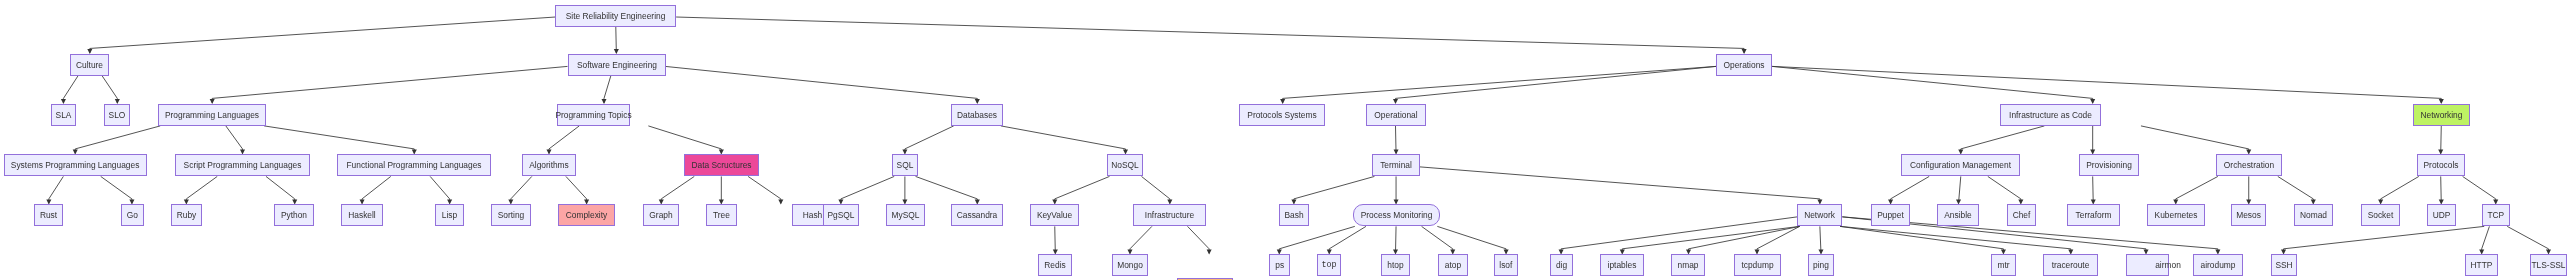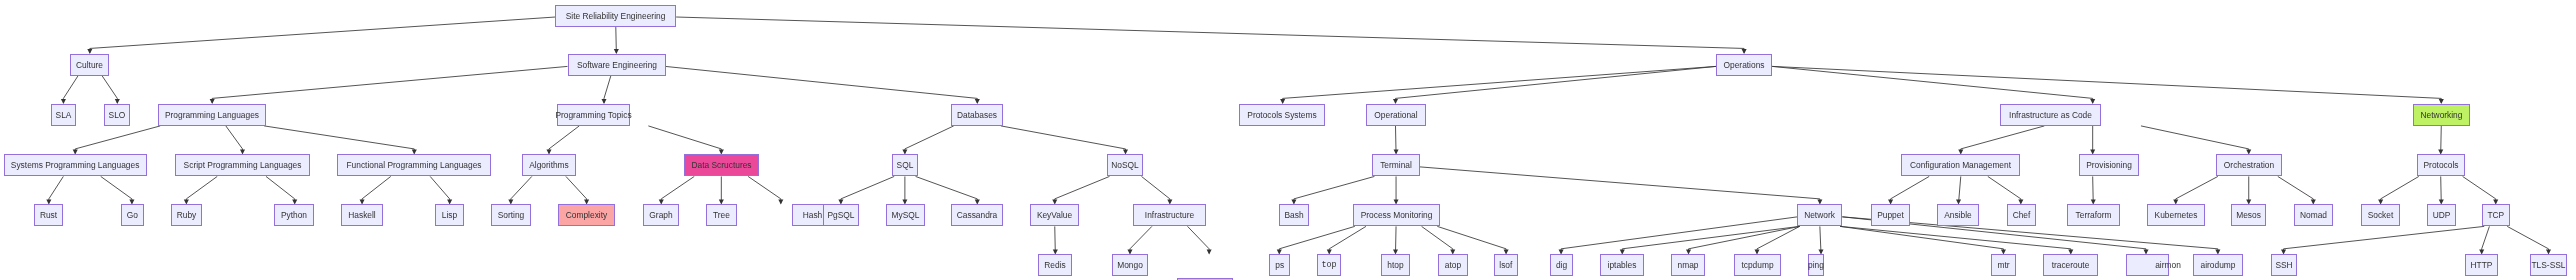--- a/index.html
+++ b/index.html
@@ -222,21 +222,21 @@
     <div class="node" style="left: 558px; top: 204px; width: 57px; background: #fca5a5; border-color: rgb(147, 112, 219); color: rgb(51, 51, 51);">Complexity</div>
     <div class="node" style="left: 643px; top: 204px; width: 36px; background: rgb(236, 236, 255); border-color: rgb(147, 112, 219); color: rgb(51, 51, 51);">Graph</div>
     <div class="node" style="left: 706px; top: 204px; width: 31px; background: rgb(236, 236, 255); border-color: rgb(147, 112, 219); color: rgb(51, 51, 51);">Tree</div>
     <div class="node" style="left: 765px; top: 204px; width: 41px; background: rgb(236, 236, 255); border-color: rgb(147, 112, 219); color: rgb(51, 51, 51); margin-left: 27px;">Hash</div>
     <div class="node" style="left: 823px; top: 204px; width: 36px; background: rgb(236, 236, 255); border-color: rgb(147, 112, 219); color: rgb(51, 51, 51);">PgSQL</div>
     <div class="node" style="left: 886px; top: 204px; width: 39px; background: rgb(236, 236, 255); border-color: rgb(147, 112, 219); color: rgb(51, 51, 51);">MySQL</div>
     <div class="node" style="left: 951px; top: 204px; width: 52px; background: rgb(236, 236, 255); border-color: rgb(147, 112, 219); color: rgb(51, 51, 51);">Cassandra</div>
     <div class="node" style="left: 1030px; top: 204px; width: 49px; background: rgb(236, 236, 255); border-color: rgb(147, 112, 219); color: rgb(51, 51, 51);">KeyValue</div>
     <div class="node" style="left: 1133px; top: 204px; width: 73px; background: rgb(236, 236, 255); border-color: rgb(147, 112, 219); color: rgb(51, 51, 51);">Infrastructure</div>
     <div class="node" style="left: 1279px; top: 204px; width: 30px; background: rgb(236, 236, 255); border-color: rgb(147, 112, 219); color: rgb(51, 51, 51);">Bash</div>
-    <div class="node" style="left: 1353px; top: 204px; width: 87px; background: rgb(236, 236, 255); border-color: rgb(147, 112, 219); color: rgb(51, 51, 51);">Process Monitoring</div>
+    <div class="node" style="left: 1353px; top: 204px; width: 87px; background: rgb(236, 236, 255); border-color: rgb(147, 112, 219); color: rgb(51, 51, 51); border-radius: 10px;">Process Monitoring</div>
     <div class="node" style="left: 1797px; top: 204px; width: 45px; background: rgb(236, 236, 255); border-color: rgb(147, 112, 219); color: rgb(51, 51, 51);">Network</div>
     <div class="node" style="left: 1871px; top: 204px; width: 39px; background: rgb(236, 236, 255); border-color: rgb(147, 112, 219); color: rgb(51, 51, 51);">Puppet</div>
     <div class="node" style="left: 1937px; top: 204px; width: 42px; background: rgb(236, 236, 255); border-color: rgb(147, 112, 219); color: rgb(51, 51, 51);">Ansible</div>
     <div class="node" style="left: 2007px; top: 204px; width: 29px; background: rgb(236, 236, 255); border-color: rgb(147, 112, 219); color: rgb(51, 51, 51);">Chef</div>
     <div class="node" style="left: 2067px; top: 204px; width: 53px; background: rgb(236, 236, 255); border-color: rgb(147, 112, 219); color: rgb(51, 51, 51);">Terraform</div>
     <div class="node" style="left: 2147px; top: 204px; width: 58px; background: rgb(236, 236, 255); border-color: rgb(147, 112, 219); color: rgb(51, 51, 51);">Kubernetes</div>
     <div class="node" style="left: 2231px; top: 204px; width: 35px; background: rgb(236, 236, 255); border-color: rgb(147, 112, 219); color: rgb(51, 51, 51);">Mesos</div>
     <div class="node" style="left: 2294px; top: 204px; width: 39px; background: rgb(236, 236, 255); border-color: rgb(147, 112, 219); color: rgb(51, 51, 51);">Nomad</div>
     <div class="node" style="left: 2361px; top: 204px; width: 39px; background: rgb(236, 236, 255); border-color: rgb(147, 112, 219); color: rgb(51, 51, 51);">Socket</div>
     <div class="node" style="left: 2427px; top: 204px; width: 29px; background: rgb(236, 236, 255); border-color: rgb(147, 112, 219); color: rgb(51, 51, 51);">UDP</div>
@@ -246,21 +246,21 @@
     <div class="node" style="left: 1177px; top: 254px; width: 56px; background: #fdba74; border-color: rgb(147, 112, 219); color: rgb(51, 51, 51); margin-top: 24px;">ElasticSearch</div>
     <div class="node" style="left: 1269px; top: 254px; width: 21.3px; background: rgb(236, 236, 255); border-color: rgb(147, 112, 219); color: rgb(51, 51, 51);">ps</div>
     <div class="node" style="left: 1317px; top: 254px; width: 24px; background: rgb(236, 236, 255); border-color: rgb(147, 112, 219); color: rgb(51, 51, 51); font-family: Liberation Mono, monospace;">top</div>
     <div class="node" style="left: 1381px; top: 254px; width: 29px; background: rgb(236, 236, 255); border-color: rgb(147, 112, 219); color: rgb(51, 51, 51);">htop</div>
     <div class="node" style="left: 1438px; top: 254px; width: 30px; background: rgb(236, 236, 255); border-color: rgb(147, 112, 219); color: rgb(51, 51, 51);">atop</div>
     <div class="node" style="left: 1494px; top: 254px; width: 23.6px; background: rgb(236, 236, 255); border-color: rgb(147, 112, 219); color: rgb(51, 51, 51);">lsof</div>
     <div class="node" style="left: 1550px; top: 254px; width: 23px; background: rgb(236, 236, 255); border-color: rgb(147, 112, 219); color: rgb(51, 51, 51);">dig</div>
     <div class="node" style="left: 1600px; top: 254px; width: 44px; background: rgb(236, 236, 255); border-color: rgb(147, 112, 219); color: rgb(51, 51, 51);">iptables</div>
     <div class="node" style="left: 1671px; top: 254px; width: 34px; background: rgb(236, 236, 255); border-color: rgb(147, 112, 219); color: rgb(51, 51, 51);">nmap</div>
     <div class="node" style="left: 1734px; top: 254px; width: 47px; background: rgb(236, 236, 255); border-color: rgb(147, 112, 219); color: rgb(51, 51, 51);">tcpdump</div>
-    <div class="node" style="left: 1808px; top: 254px; width: 16px; background: rgb(236, 236, 255); border-color: rgb(147, 112, 219); color: rgb(51, 51, 51);">ping</div>
+    <div class="node" style="left: 1808px; top: 254px; width: 26px; background: rgb(236, 236, 255); border-color: rgb(147, 112, 219); color: rgb(51, 51, 51);">ping</div>
     <div class="node" style="left: 1991px; top: 254px; width: 25px; background: rgb(236, 236, 255); border-color: rgb(147, 112, 219); color: rgb(51, 51, 51);">mtr</div>
     <div class="node" style="left: 2043px; top: 254px; width: 55px; background: rgb(236, 236, 255); border-color: rgb(147, 112, 219); color: rgb(51, 51, 51);">traceroute</div>
     <div class="node" style="left: 2126px; top: 254px; width: 39px; background: rgb(236, 236, 255); border-color: rgb(147, 112, 219); color: rgb(51, 51, 51); padding-left: 41px;">airmon</div>
     <div class="node" style="left: 2193px; top: 254px; width: 50px; background: rgb(236, 236, 255); border-color: rgb(147, 112, 219); color: rgb(51, 51, 51);">airodump</div>
     <div class="node" style="left: 2271px; top: 254px; width: 26px; background: rgb(236, 236, 255); border-color: rgb(147, 112, 219); color: rgb(51, 51, 51);">SSH</div>
     <div class="node" style="left: 2465px; top: 254px; width: 33px; background: rgb(236, 236, 255); border-color: rgb(147, 112, 219); color: rgb(51, 51, 51);">HTTP</div>
     <div class="node" style="left: 2530px; top: 254px; width: 37px; background: rgb(236, 236, 255); border-color: rgb(147, 112, 219); color: rgb(51, 51, 51);">TLS-SSL</div>
   </div>
 
 

